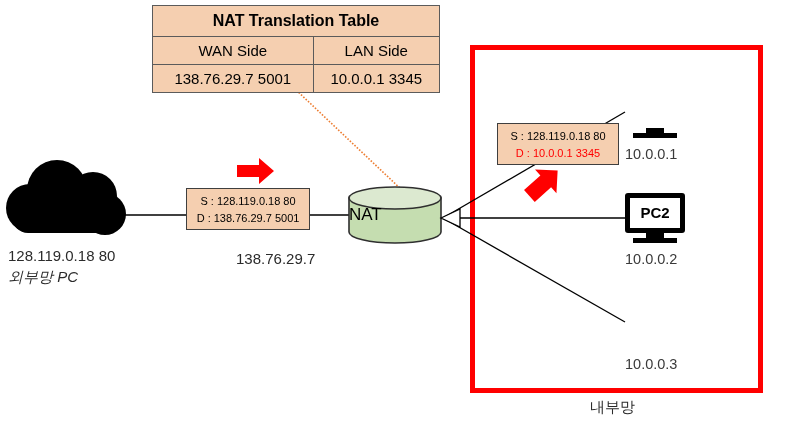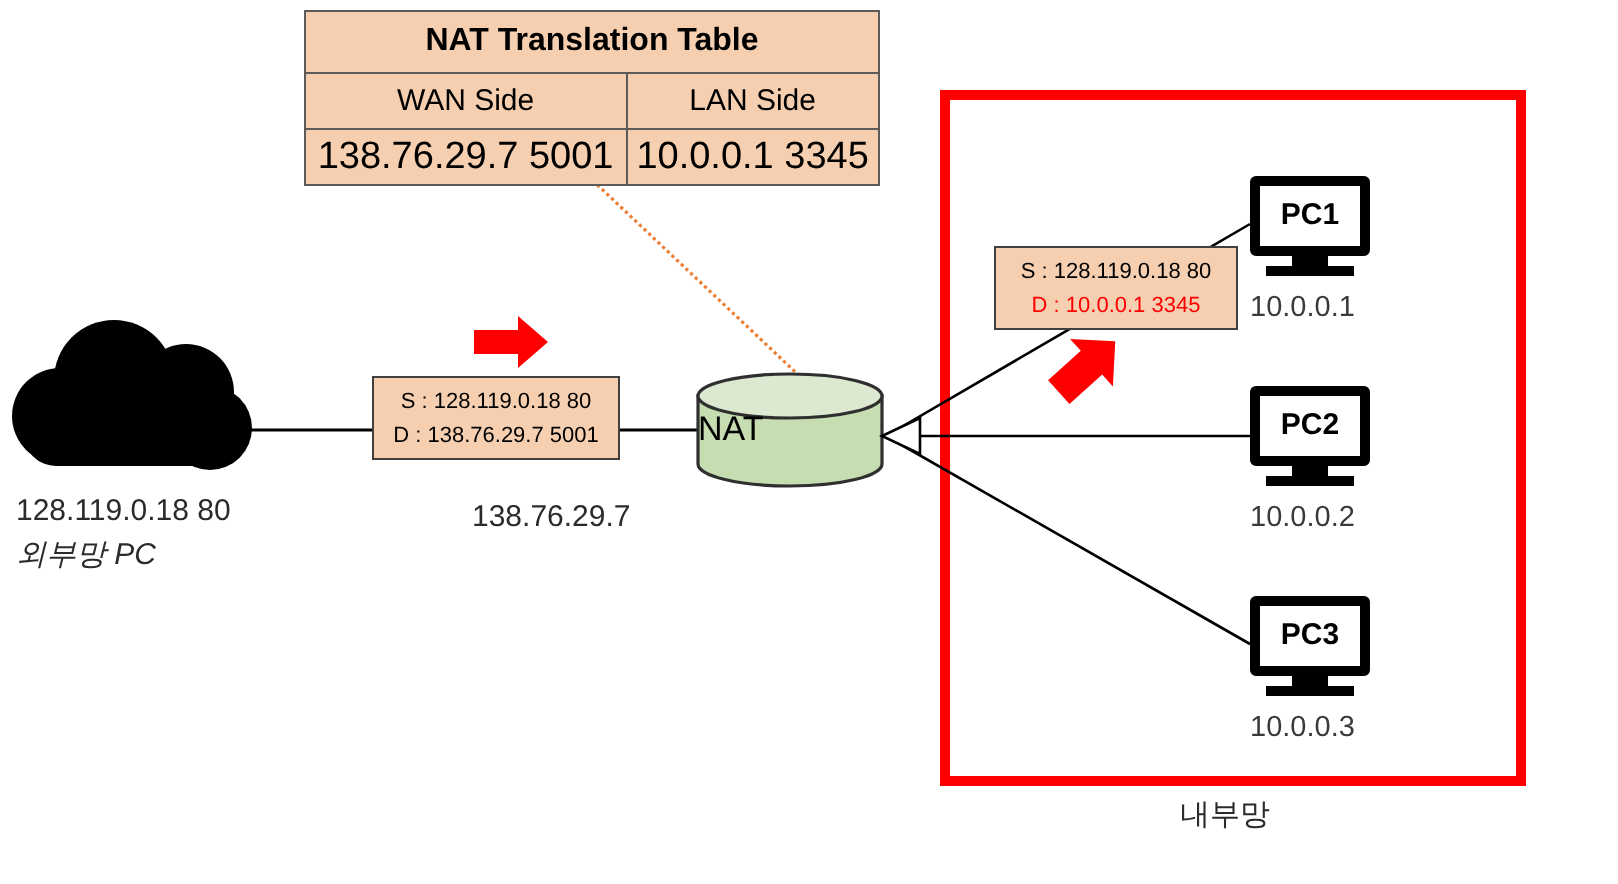--- a/index.html
+++ b/index.html
@@ -42,21 +42,21 @@
     height: 30px;
     font-size: 16px;
     font-weight: bold;
   }
   .nat-table .row-head {
     height: 27px;
     font-size: 15px;
   }
   .nat-table .row-val {
     height: 27px;
-    font-size: 19px;
+    font-size: 15px;
   }
 
   
   .packet-box {
     position: absolute;
     background: #f5cfb0;
     border: 1px solid #3f3f3f;
     box-sizing: border-box;
     text-align: center;
     color: #000000;
@@ -215,38 +215,32 @@
   </div>
 
   <div class="packet-box" id="packet-right">
     <div>S : 128.119.0.18 80</div>
     <div class="packet-dst-red">D : 10.0.0.1 3345</div>
   </div>
 
   <div id="nat-label">NAT</div>
 
   <div class="pc" id="pc1">
-    <div class="pc-screen">PC1</div>
     <div class="pc-neck"></div>
     <div class="pc-base"></div>
   </div>
   <div class="ip-label" id="ip-pc1">10.0.0.1</div>
 
   <div class="pc" id="pc2">
     <div class="pc-screen">PC2</div>
     <div class="pc-neck"></div>
     <div class="pc-base"></div>
   </div>
   <div class="ip-label" id="ip-pc2">10.0.0.2</div>
 
-  <div class="pc" id="pc3">
-    <div class="pc-screen">PC3</div>
-    <div class="pc-neck"></div>
-    <div class="pc-base"></div>
-  </div>
   <div class="ip-label" id="ip-pc3">10.0.0.3</div>
 
   <div class="plain-label" id="cloud-ip">128.119.0.18 80</div>
   <div class="plain-label" id="cloud-name">외부망 PC</div>
   <div class="plain-label" id="nat-ip">138.76.29.7</div>
   <div class="plain-label" id="lan-name">내부망</div>
 
 </div>
 
 </body></html>

